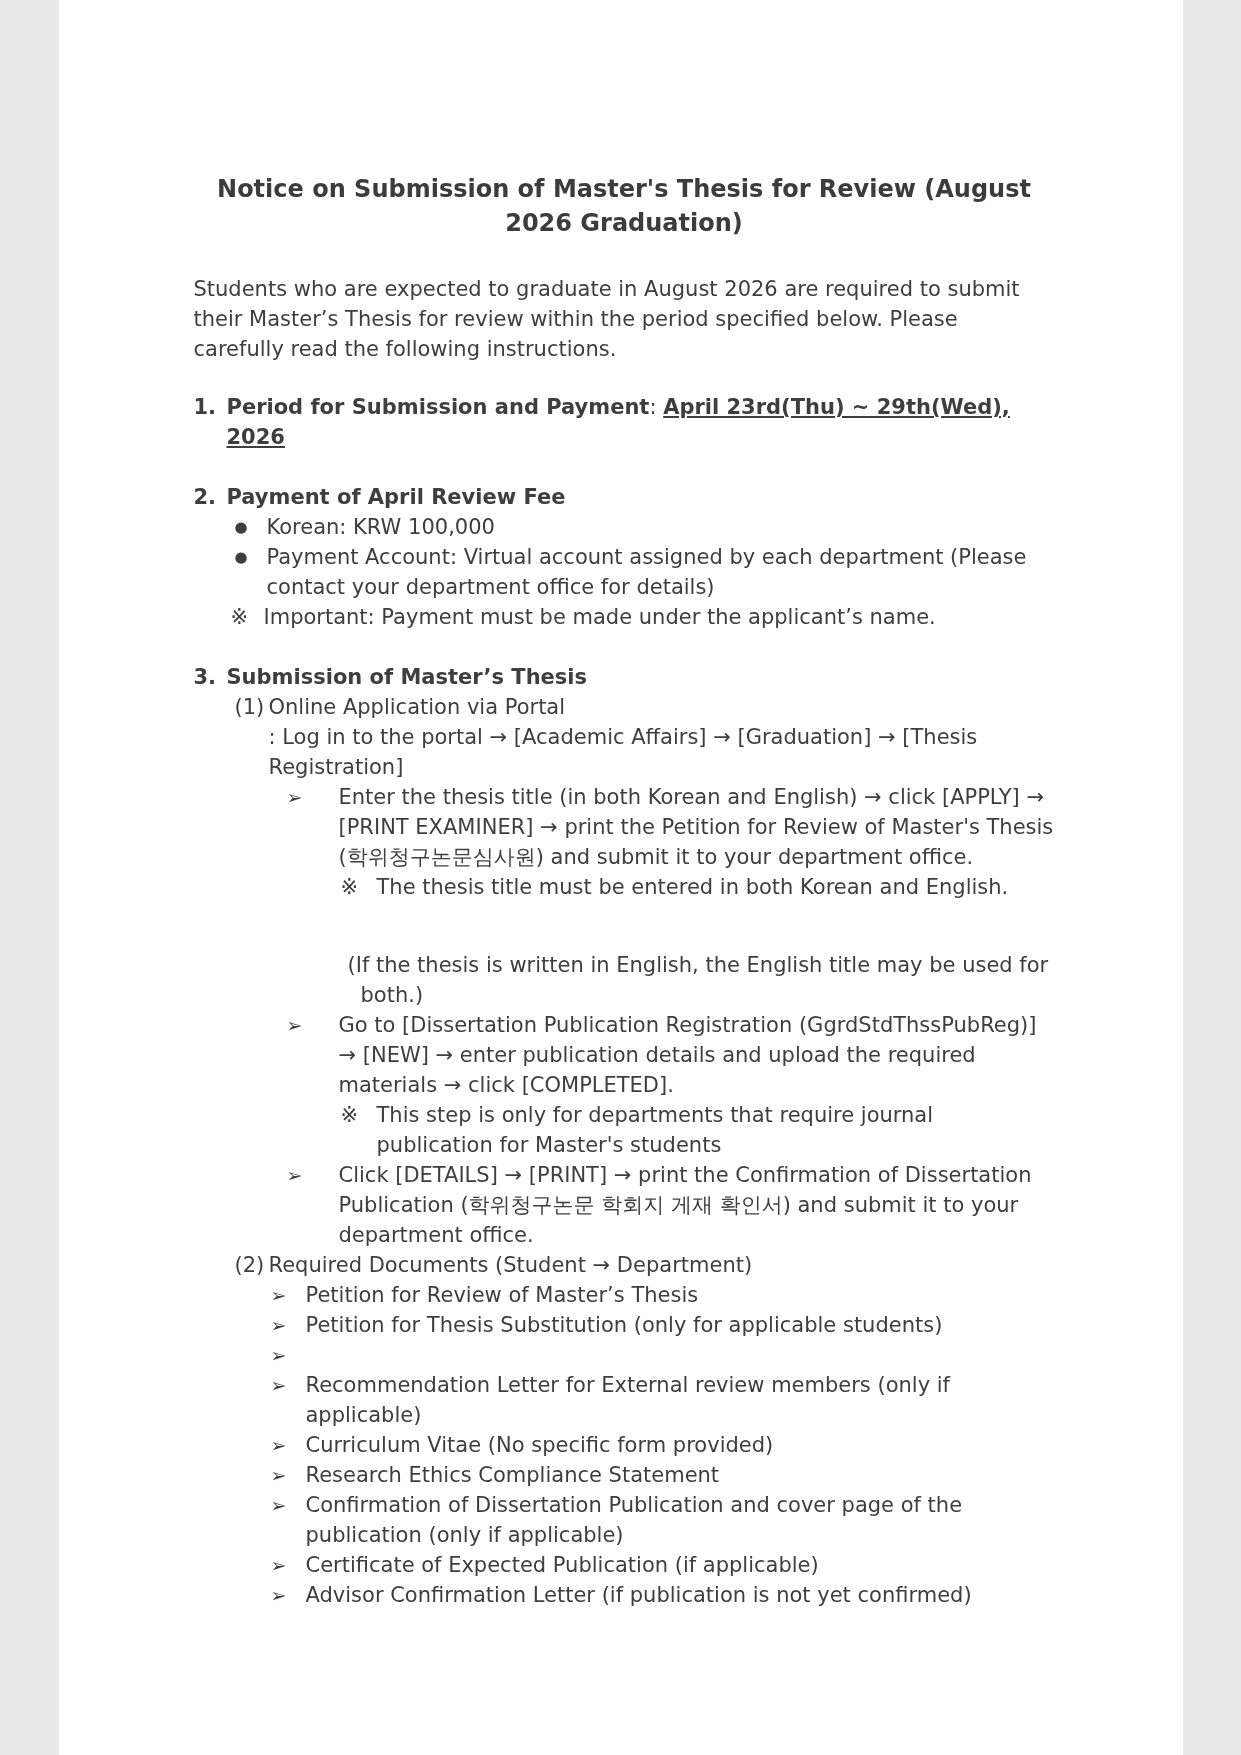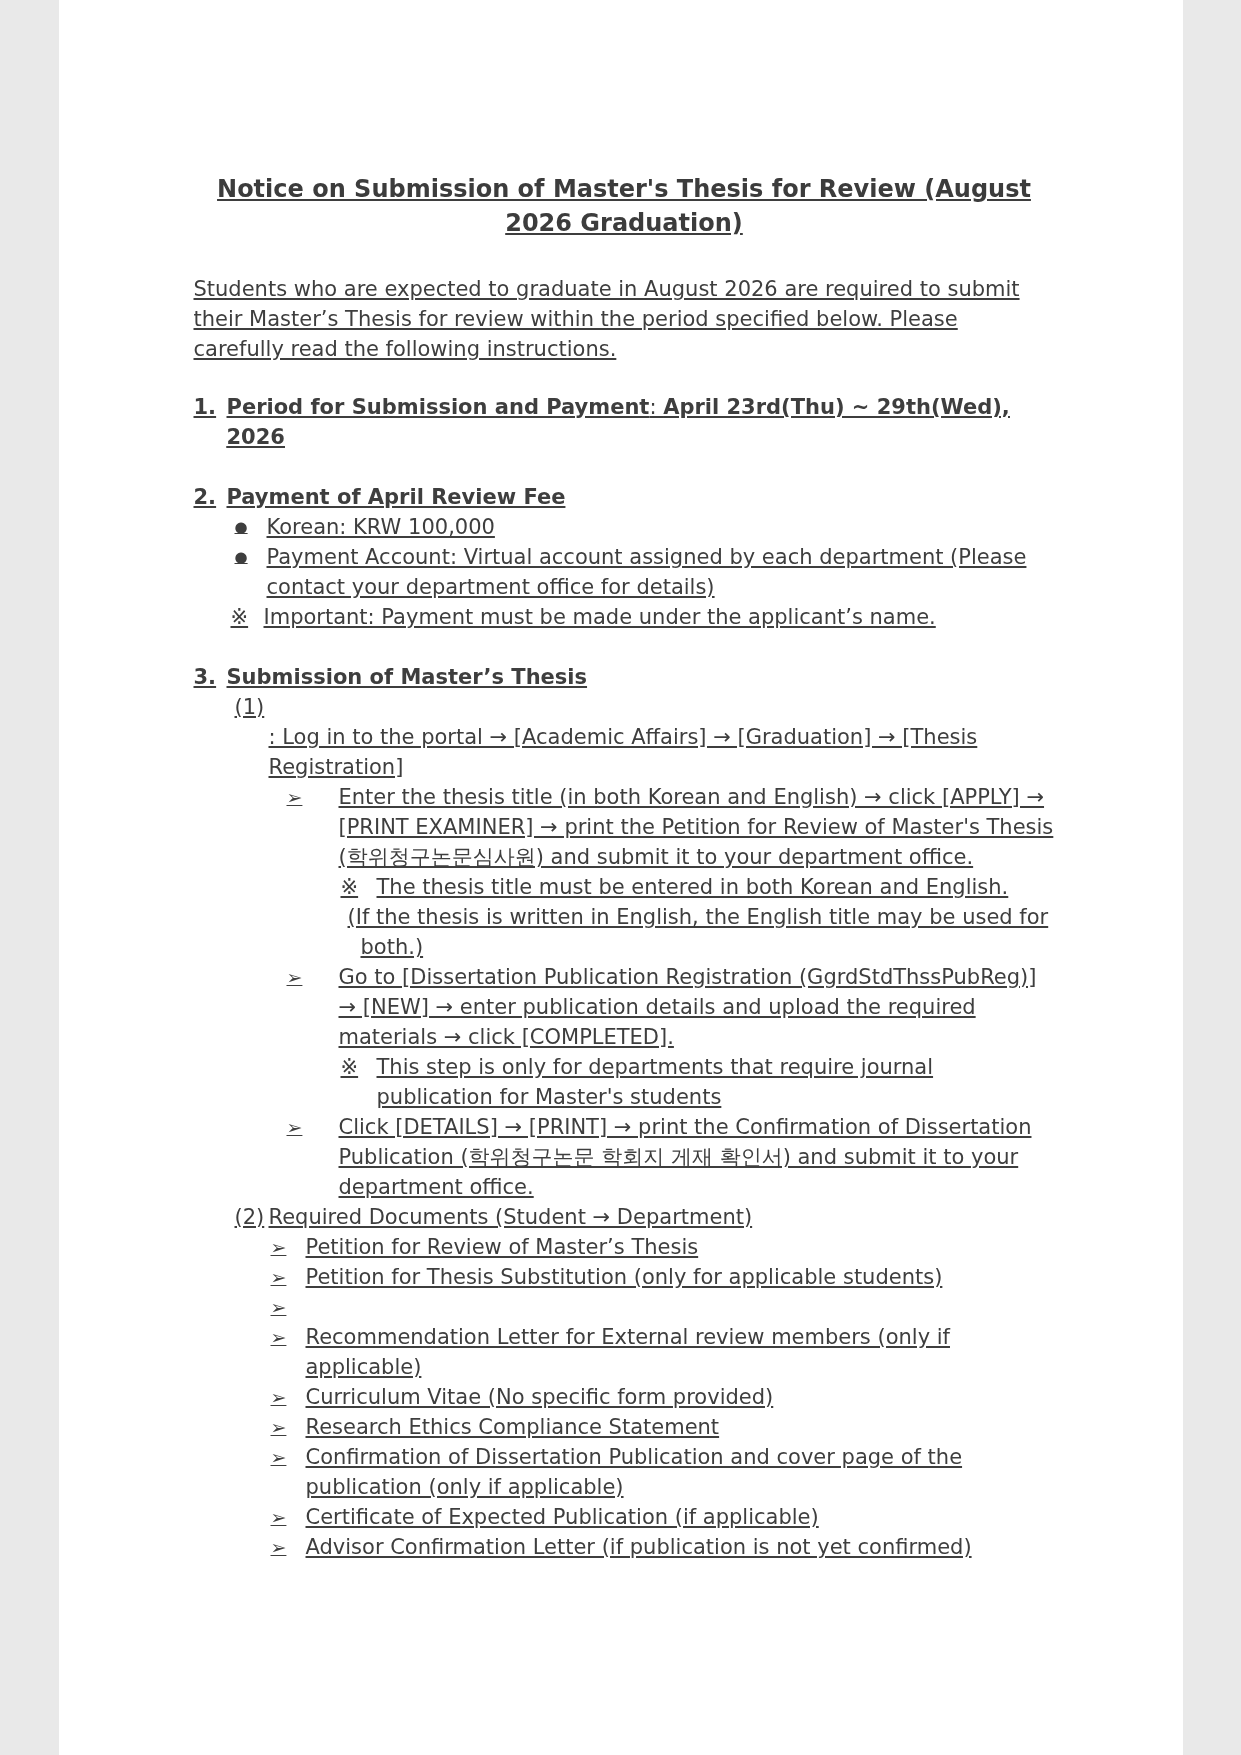--- a/index.html
+++ b/index.html
@@ -6,21 +6,20 @@
   .page {
     position:relative;
     width:1124px; height:1755px;
     margin:0 auto;
     background:#ffffff;
     color:#3e3e3e;
     font-family:"DejaVu Sans", sans-serif;
     font-size:21px;
     line-height:30px;
     overflow:hidden;
-    text-decoration:underline;
   }
   .content { padding:172px 128px 0 135px; }
 
   .doc-title {
     font-weight:bold;
     font-size:24px;
     line-height:34px;
     text-align:center;
     color:#3c3c3c;
   }
@@ -42,21 +41,21 @@
   .row-note-b .marker { flex:0 0 33px; }
   .row-sub { display:flex; padding-left:41px; }
   .row-sub .marker { flex:0 0 34px; }
   .path-p { padding-left:75px; }
 
   
   .row-arrow1 { display:flex; padding-left:93px; }
   .row-arrow1 .marker { flex:0 0 52px; font-size:19px; }
   .row-note-c { display:flex; padding-left:147px; }
   .row-note-c .marker { flex:0 0 36px; }
-  .paren-note { padding-left:167px; text-indent:-13px; }
+  .paren-note { padding-left:167px; text-indent:-13px;margin-top:48px; }
 
   
   .row-arrow2 { display:flex; padding-left:77px; }
   .row-arrow2 .marker { flex:0 0 35px; font-size:19px; }
 
   .marker { line-height:30px; }
 </style>
 </head>
 <body>
 
@@ -95,20 +94,21 @@
     </div>
 
     <div class="sec-3">
       <div class="numbered">
         <span class="num">3.</span>
         <span>Submission of Master’s Thesis</span>
       </div>
 
       <div class="row-sub">
         <span class="marker">(1)</span>
+        <span>Online Application via Portal</span>
       </div>
       <div class="path-p">: Log in to the portal → [Academic Affairs] → [Graduation] → [Thesis Registration]</div>
 
       <div class="row-arrow1">
         <span class="marker">➢</span>
         <span>Enter the thesis title (in both Korean and English) → click [APPLY] → [PRINT EXAMINER] → print the Petition for Review of Master's Thesis (학위청구논문심사원) and submit it to your department office.</span>
       </div>
       <div class="row-note-c">
         <span class="marker">※</span>
         <span>The thesis title must be entered in both Korean and English.</span>

